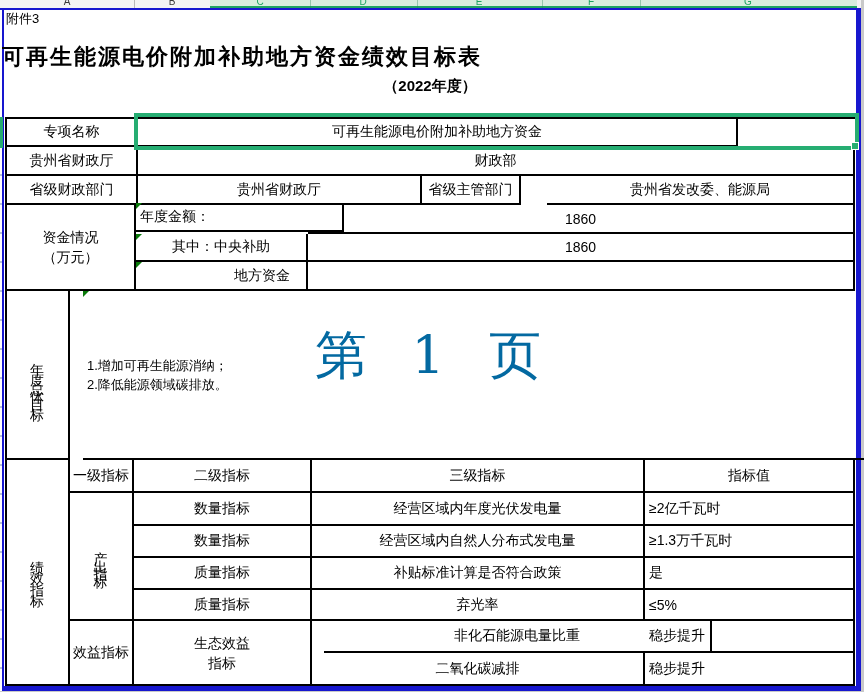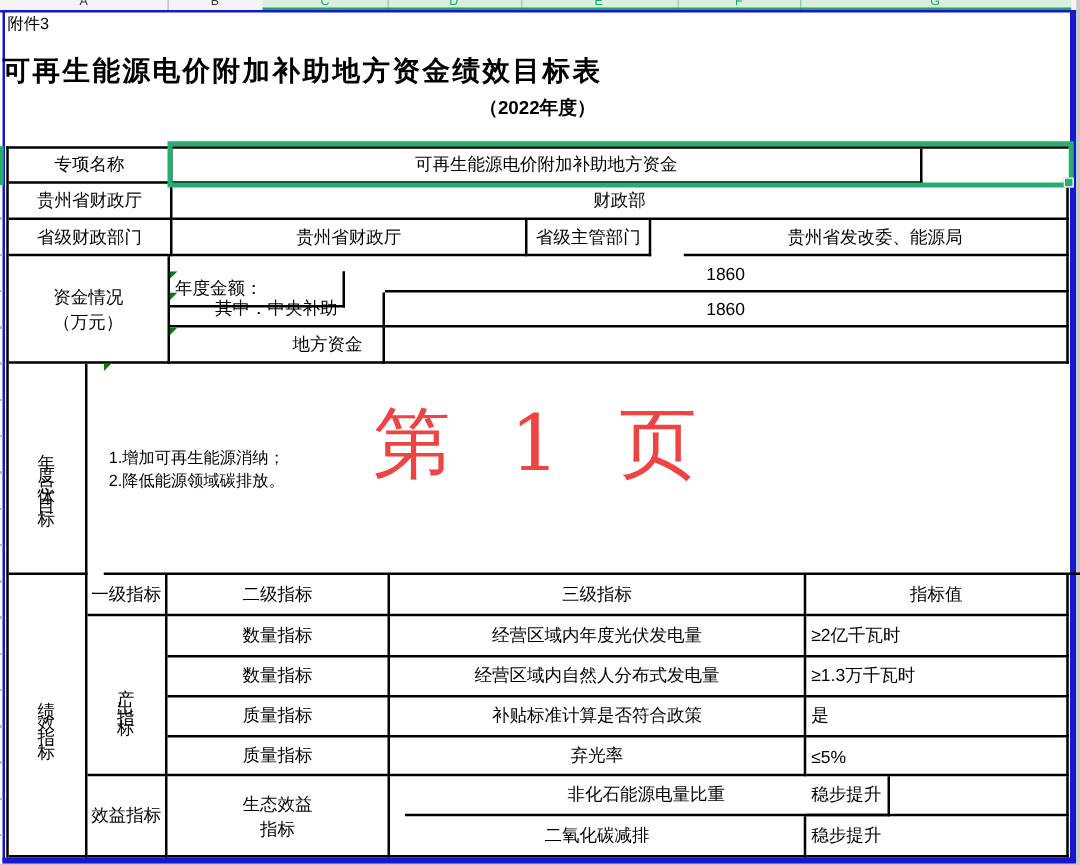--- a/index.html
+++ b/index.html
@@ -35,22 +35,22 @@
   .goalcell{flex-direction:column;align-items:flex-start;justify-content:center;
             padding-left:4px;font-size:13px;line-height:19px;text-align:left;}
   .tri{position:absolute;left:0;top:0;width:0;height:0;
        border-top:6px solid #0a7a0a;border-right:6px solid transparent;}
   
   .selbox{position:absolute;left:134px;top:113px;width:725px;height:37px;
           border:4px solid #26ad72;box-sizing:border-box;pointer-events:none;}
   .fillhandle{position:absolute;left:851px;top:142px;width:8px;height:8px;background:#26ad72;border:1px solid #fff;box-sizing:border-box;}
   
   .watermark{position:absolute;left:285px;top:316px;width:300px;text-align:center;
-             font-family:"DejaVu Serif","Liberation Serif",serif;font-size:62px;line-height:78px;
-             color:#ef4444;letter-spacing:14px;pointer-events:none;white-space:nowrap;}
+             font-family:"DejaVu Serif","Liberation Serif",serif;font-size:52px;line-height:78px;
+             color:#0369a1;letter-spacing:14px;pointer-events:none;white-space:nowrap;}
 </style>
 </head>
 <body>
 
 <div class="screen">
 
   <div class="colstrip">
     <div class="greenseg"></div>
     <div class="sep" style="left:134px"></div>
     <div class="sep g" style="left:310px"></div>
@@ -89,21 +89,21 @@
 
     <div class="cell" style="left:0;top:57px;width:131px;height:29px">省级财政部门</div>
     <div class="cell" style="left:131px;top:57px;width:284px;height:29px">贵州省财政厅</div>
     <div class="cell" style="left:415px;top:57px;width:99px;height:29px">省级主管部门</div>
     <div class="cell" style="left:540px;top:57px;width:308px;height:29px">贵州省发改委、能源局</div>
 
     <div class="cell twoline" style="left:0;top:86px;width:129px;height:86px">
       <span>资金情况</span>
       <span>（万元）</span>
     </div>
-    <div class="cell al" style="left:129px;top:98px;width:140px;height:29px">
+    <div class="cell al" style="left:129px;top:84px;width:208px;height:29px">
       <span class="tri"></span>
       <span>年度金额：</span>
     </div>
     <div class="cell" style="left:301px;top:86px;width:547px;height:29px">1860</div>
     <div class="cell" style="left:129px;top:115px;width:172px;height:28px">
       <span class="tri"></span>
       <span>其中：中央补助</span>
     </div>
     <div class="cell" style="left:301px;top:115px;width:547px;height:28px">1860</div>
     <div class="cell ar" style="left:129px;top:143px;width:172px;height:29px">

